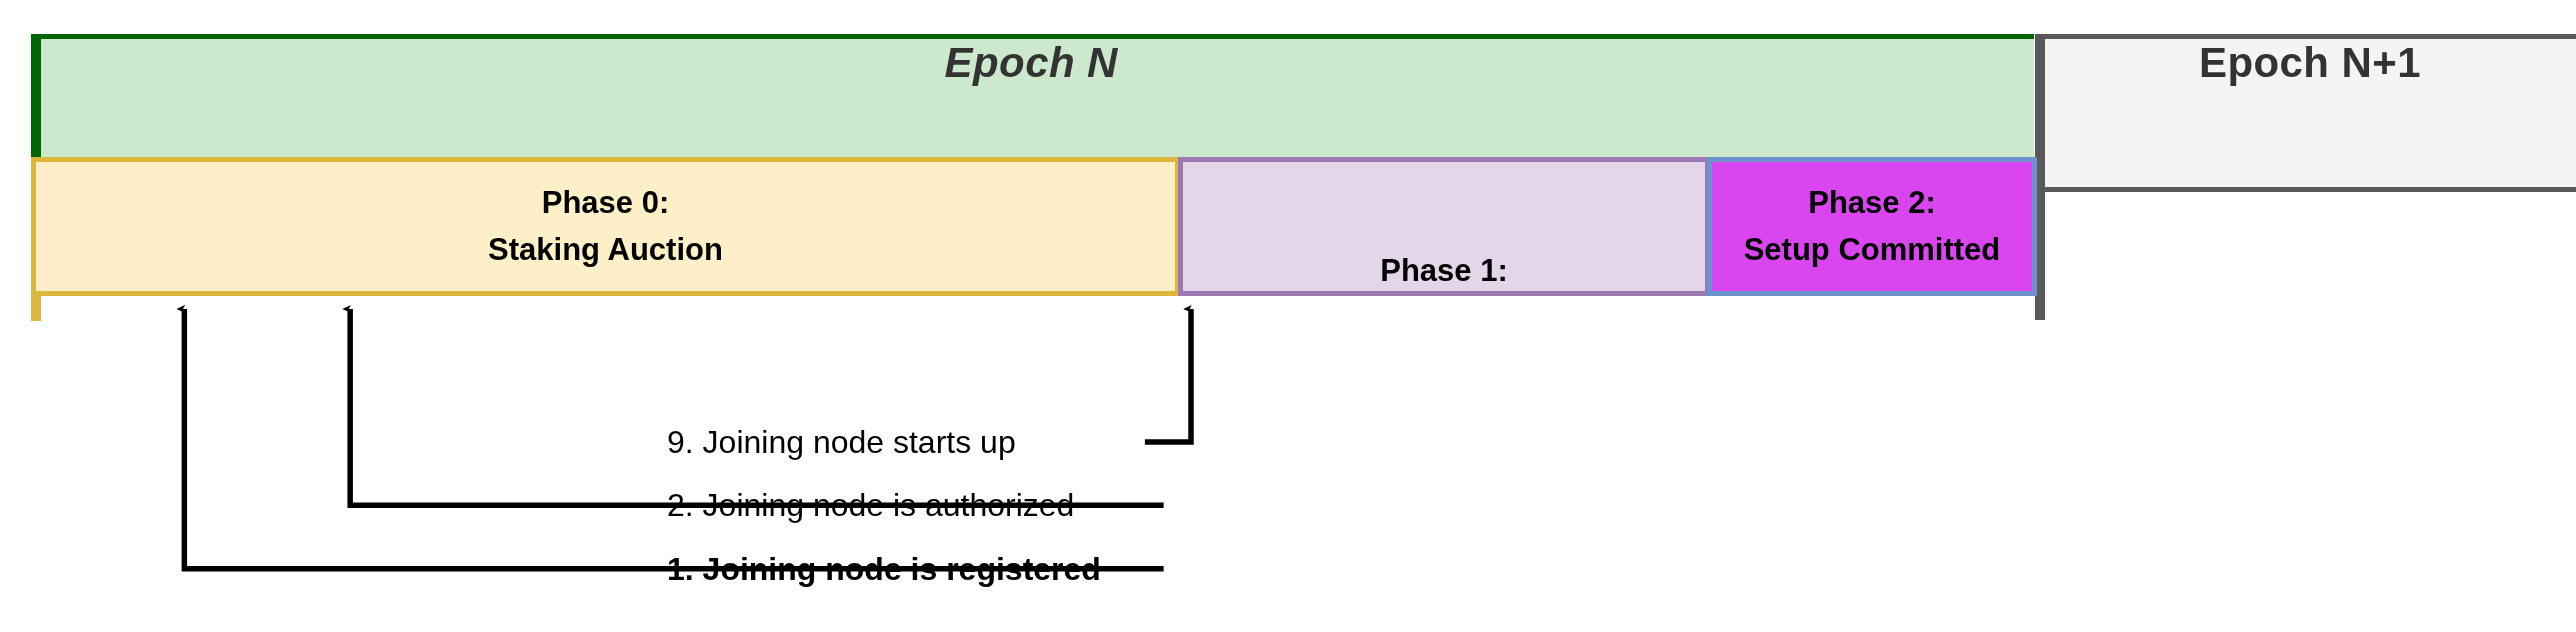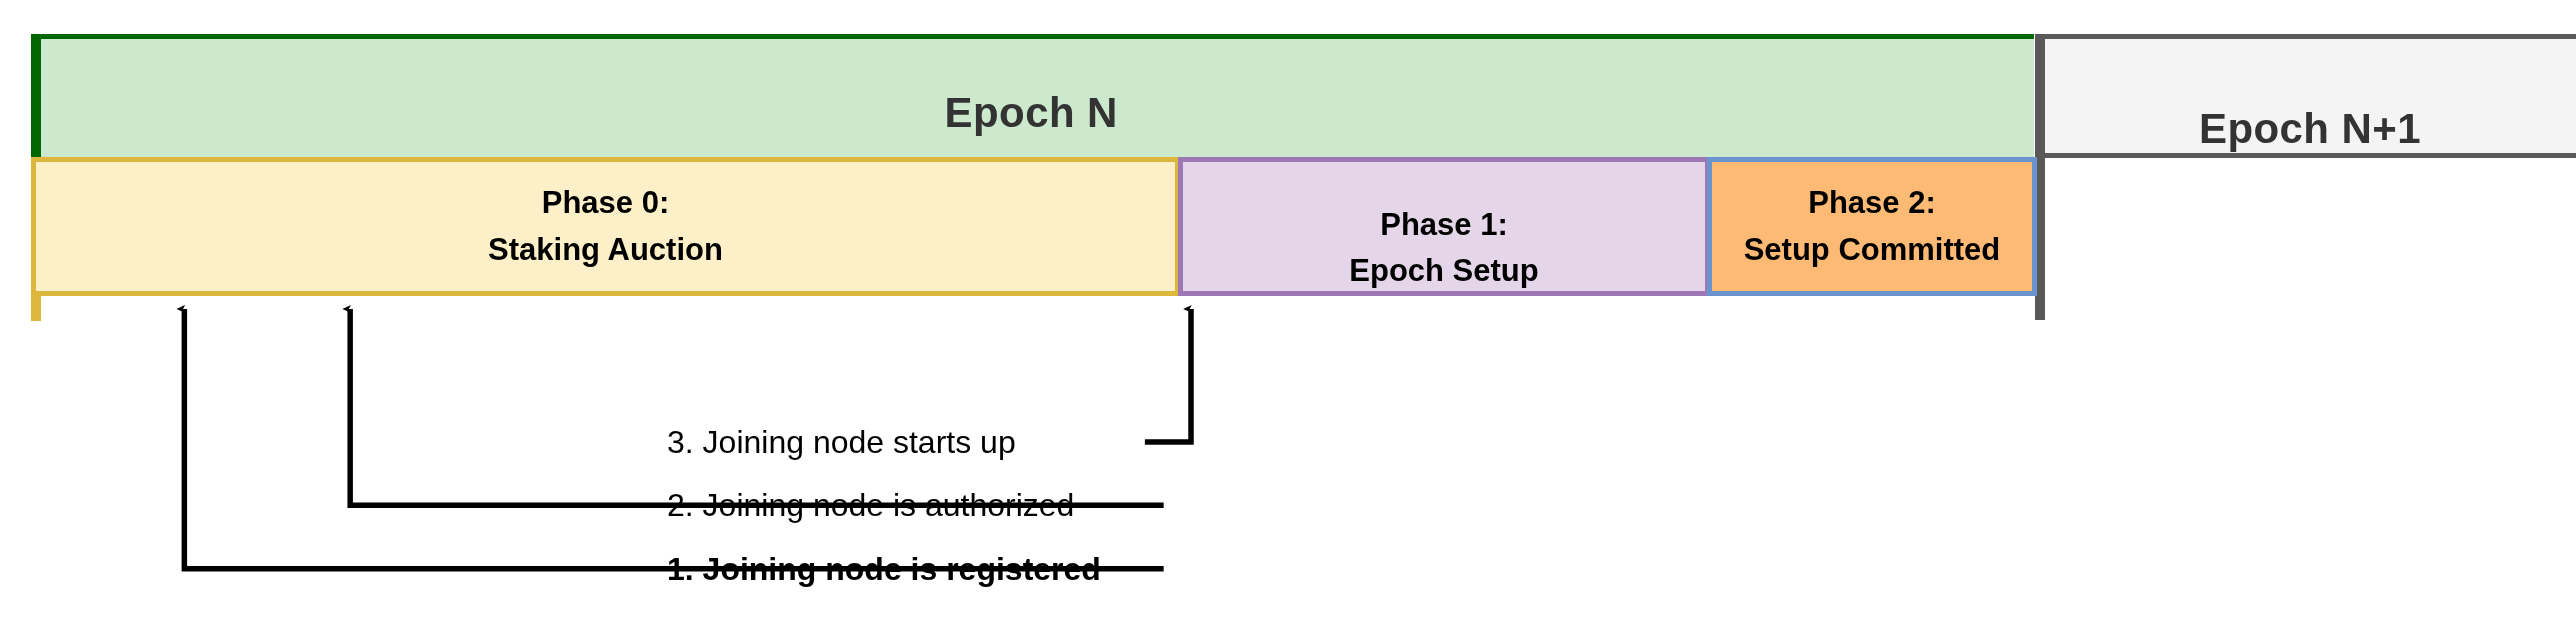--- a/index.html
+++ b/index.html
@@ -27,44 +27,45 @@
     position: absolute;
     left: 31px;
     top: 34px;
     width: 2003px;
     height: 152px;
     background: #cde9cd;
     box-sizing: border-box;
     border-top: 5.5px solid #006600;
     border-left: 10.2px solid #006600;
     display: flex;
-    align-items: center;
+    align-items: flex-start;
     justify-content: center;
+    font-style: italic;
   }
   .epoch-n-label {
     font-size: 42px;
     font-weight: bold;
     color: #333333;
     letter-spacing: 0.4px;
     white-space: nowrap;
     transform: translateX(-6.3px);
   }
 
   .epoch-n1-box {
     position: absolute;
     left: 2044px;
     top: 34px;
     width: 532px;
-    height: 124px;
+    height: 158px;
     background: #f4f4f4;
     box-sizing: border-box;
     border-top: 5.5px solid #595959;
     border-bottom: 5.5px solid #595959;
     display: flex;
-    align-items: flex-end;
+    align-items: flex-start;
     justify-content: center;
   }
   .epoch-n1-label {
     font-size: 42px;
     font-weight: bold;
     color: #333333;
     letter-spacing: 0.4px;
     white-space: nowrap;
   }
 
@@ -109,21 +110,21 @@
   .phase1 {
     left: 1178px;
     width: 532px;
     background: #e5d5e8;
     border: 5.5px solid #9d78b5;
     justify-content: flex-end;
   }
   .phase2 {
     left: 1707px;
     width: 330px;
-    background: #fdba74;
+    background: #d946ef;
     border: 5.5px solid #6b93cd;
   }
 
   
   .gold-spine {
     position: absolute;
     left: 31px;
     top: 157px;
     width: 10.2px;
     height: 164px;
@@ -171,21 +172,20 @@
 
   <div class="gold-spine"></div>
 
   <div class="phase-box phase0">
     <span class="phase-line">Phase 0:</span>
     <span class="phase-line">Staking Auction</span>
   </div>
 
   <div class="phase-box phase1">
     <span class="phase-line">Phase 1:</span>
-    <span class="phase-line">Epoch Setup</span>
   </div>
 
   <div class="phase-box phase2">
     <span class="phase-line">Phase 2:</span>
     <span class="phase-line">Setup Committed</span>
   </div>
 
   <svg class="leader-svg" viewBox="0 0 3292 808">
     <defs>
       <marker id="arrowUp" markerWidth="10" markerHeight="11" refX="5" refY="10" orient="auto" markerUnits="userSpaceOnUse">
@@ -199,18 +199,18 @@
 
     <g>
       <path d="M1487,646 L447,646 L447,395" fill="none" stroke="#000000" stroke-width="7" stroke-linecap="butt" stroke-linejoin="miter" marker-end="url(#arrowUp)"></path>
     </g>
 
     <g>
       <path d="M1463,565 L1522,565 L1522,395" fill="none" stroke="#000000" stroke-width="7" stroke-linecap="butt" stroke-linejoin="miter" marker-end="url(#arrowUp)"></path>
     </g>
   </svg>
 
-  <div class="annotation ann-3">3. Joining node starts up</div>
+  <div class="annotation ann-3">9. Joining node starts up</div>
   <div class="annotation ann-2">2. Joining node is authorized</div>
   <div class="annotation ann-1">1. Joining node is registered</div>
 
 </div>
 
 
 </body></html>

